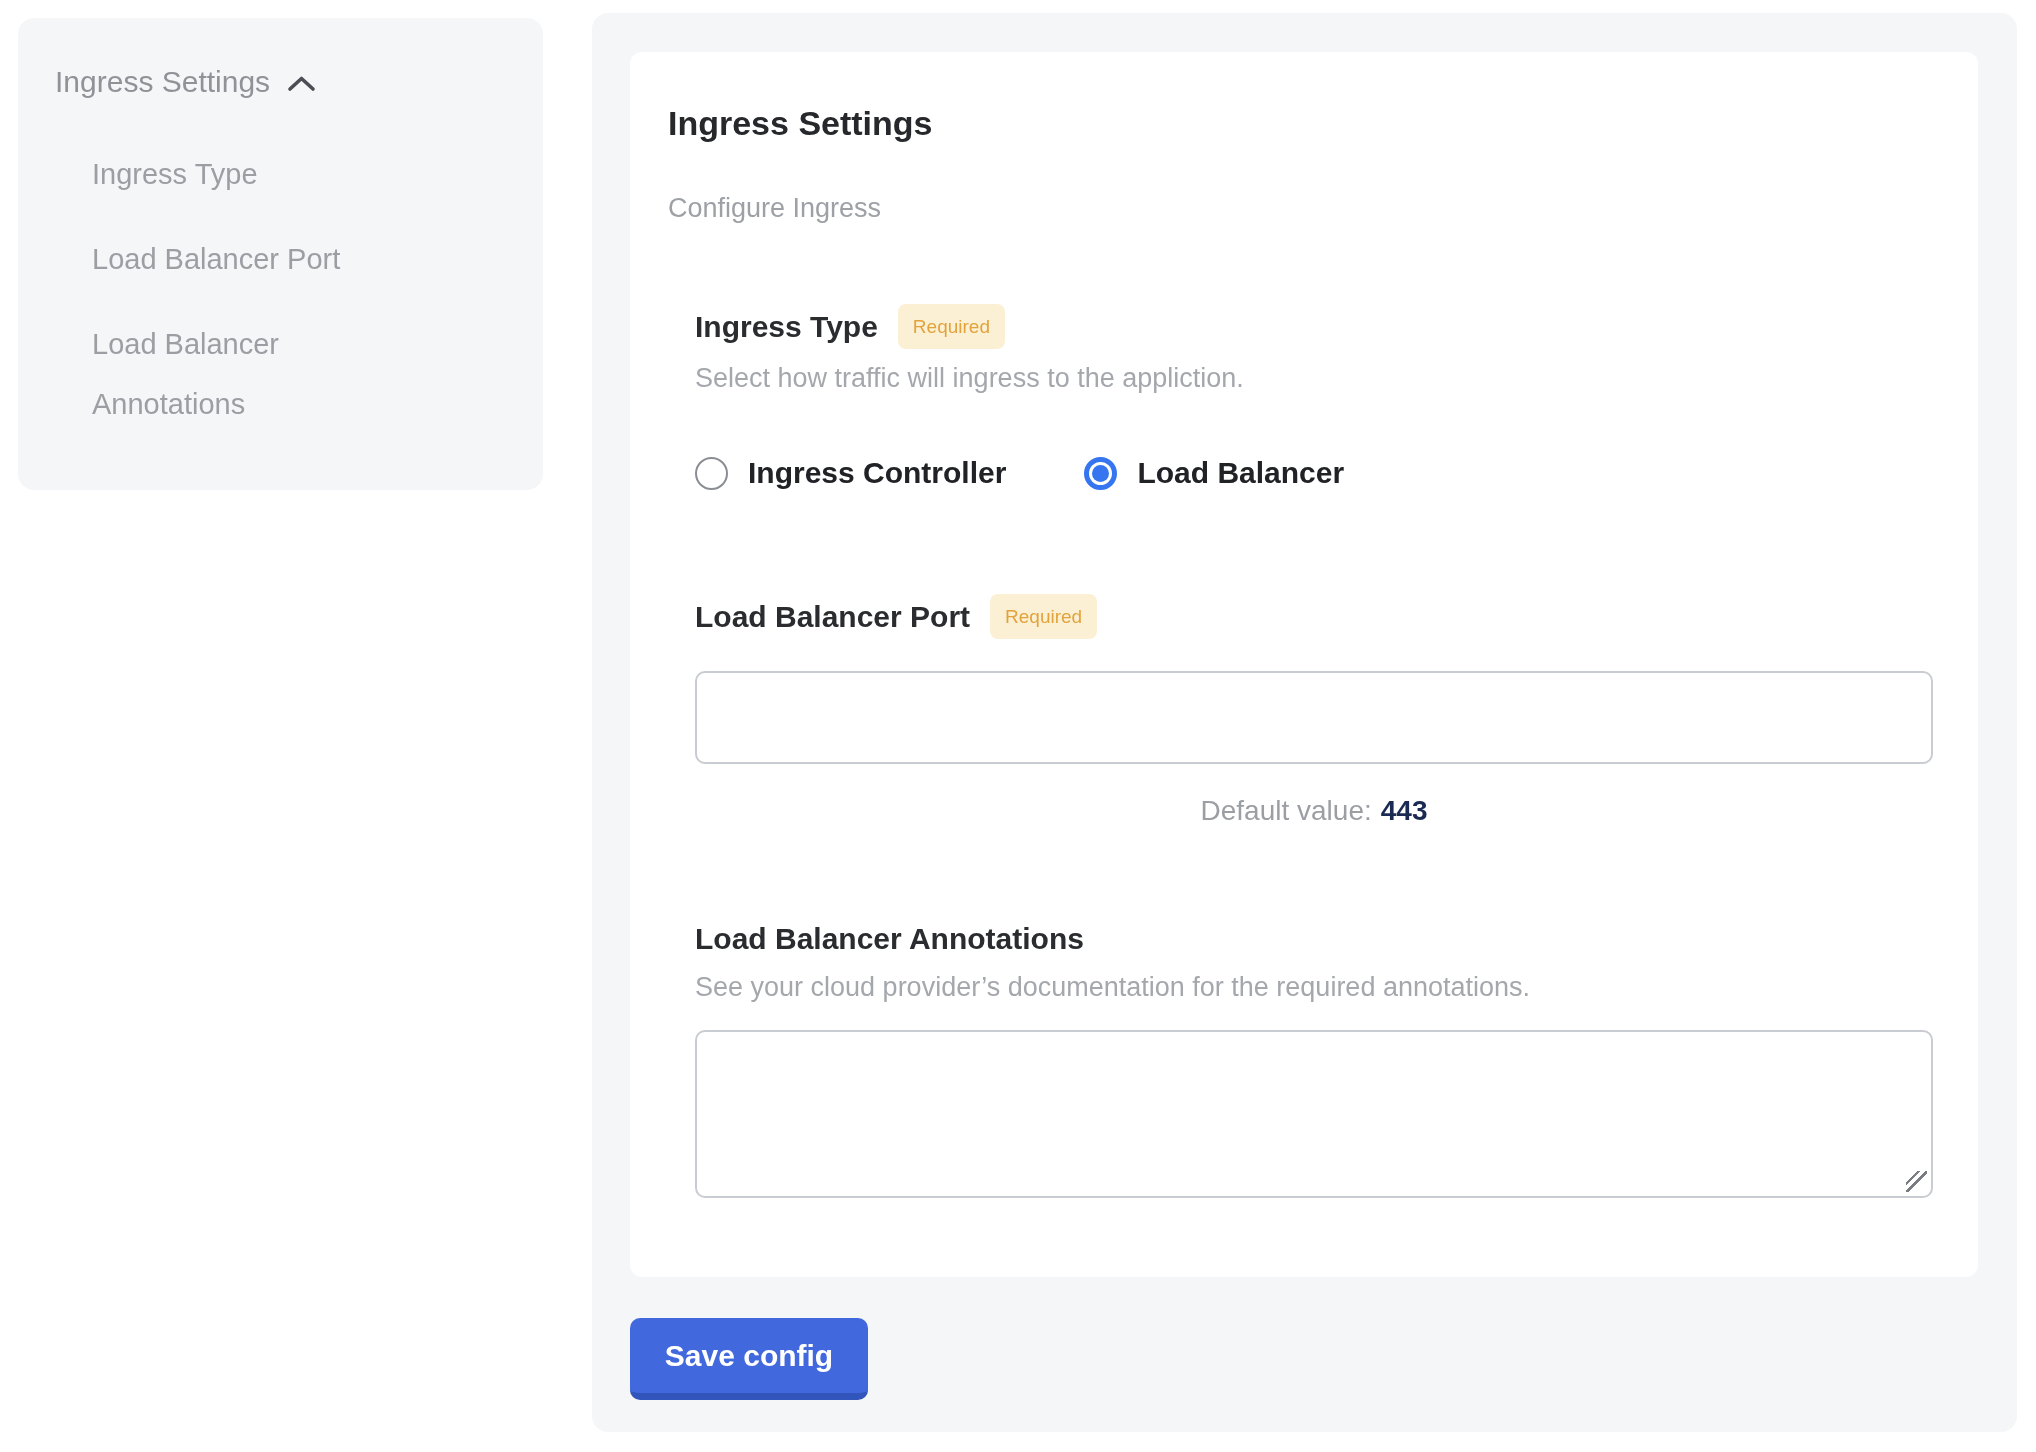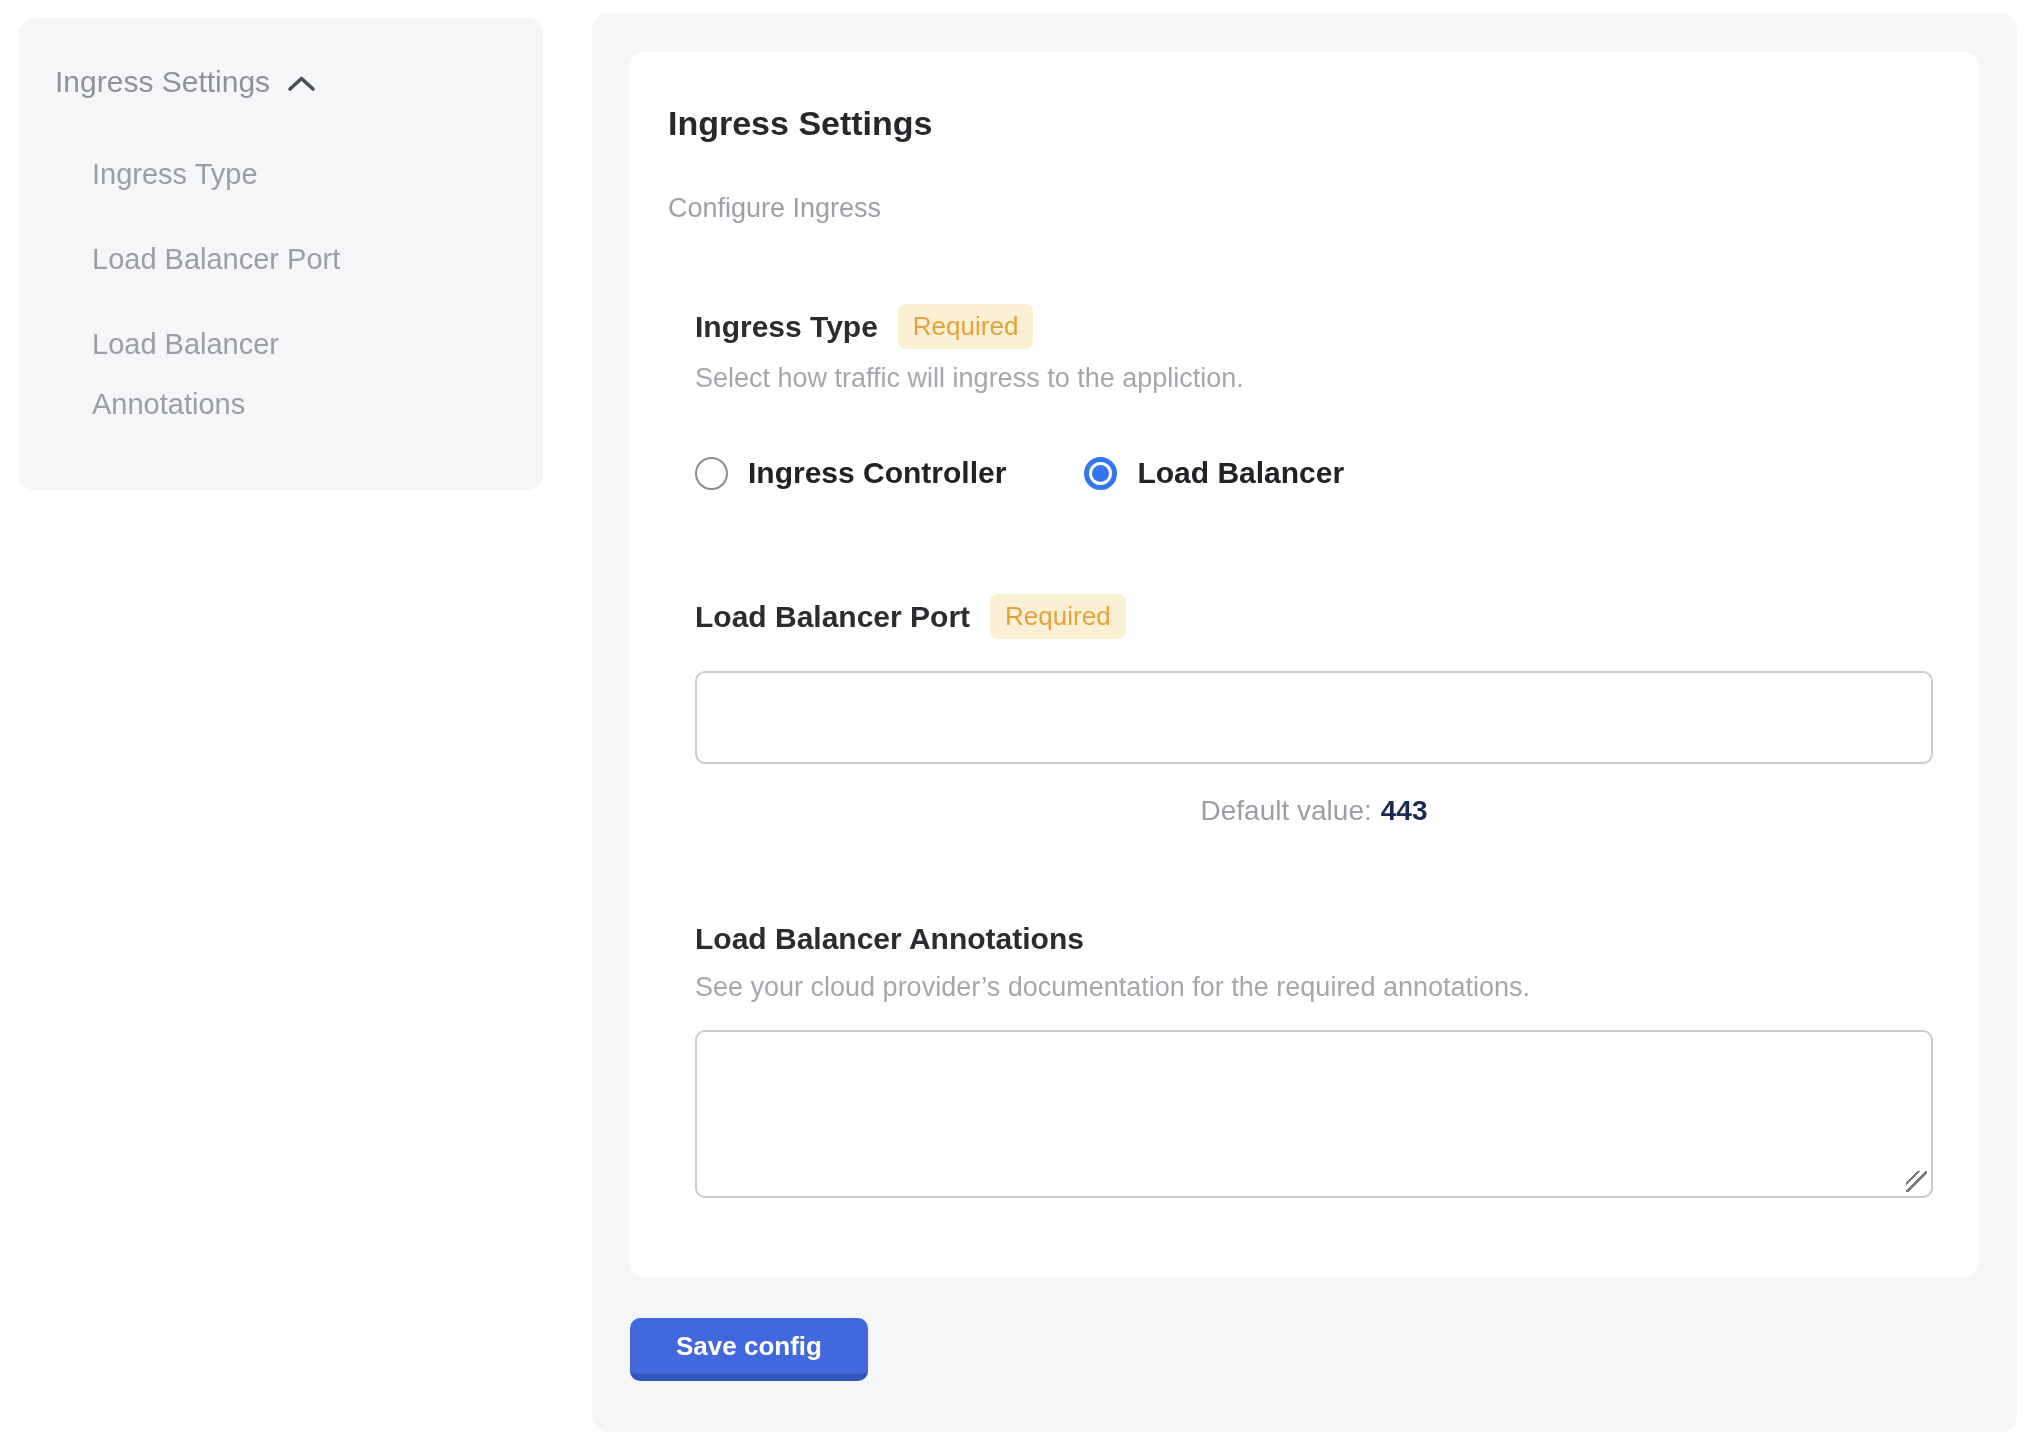--- a/index.html
+++ b/index.html
@@ -51,21 +51,21 @@
     margin:48px 0 0 0;font-size:27px;color:#9da0a5;line-height:32px;
   }
   .section{margin-left:27px;}
   .sec-ingress-type{margin-top:80px;}
   .sec-lb-port{margin-top:103px;}
   .sec-lb-annotations{margin-top:92px;}
   .field-label-row{display:flex;align-items:center;gap:20px;}
   .field-label{font-size:30px;font-weight:700;color:#2a2c2f;line-height:38px;}
   .badge{
     background:var(--badge-bg);color:var(--badge-text);
-    font-size:26px;line-height:27px;padding:9px 15px;border-radius:8px;
+    font-size:19px;line-height:27px;padding:9px 15px;border-radius:8px;
   }
   .field-desc{margin-top:13px;font-size:27px;color:#a4a7ac;line-height:33px;}
 
   
   .radio-row{display:flex;align-items:center;gap:78px;margin-top:60px;text-align:center;}
   .radio-group{display:flex;align-items:center;gap:20px;cursor:pointer;}
   .radio{
     width:33px;height:33px;border-radius:50%;border:2.5px solid #8a8e93;
     display:flex;align-items:center;justify-content:center;background:#fff;
     flex:0 0 auto;
@@ -98,23 +98,23 @@
     background:linear-gradient(135deg,
       transparent 0px, transparent 8px,
       #797d82 8px, #797d82 10.5px,
       transparent 10.5px, transparent 14px,
       #797d82 14px, #797d82 16.5px,
       transparent 16.5px);
   }
 
   
   .save-btn{
-    display:block;margin-top:41px;width:238px;height:63px;cursor:pointer;
+    display:block;margin-top:41px;width:238px;height:82px;cursor:pointer;
     background:var(--button-bg);border:none;border-bottom:7px solid var(--button-edge-bg);
-    border-radius:10px;color:#ffffff;font-family:inherit;font-size:26px;font-weight:700;
+    border-radius:10px;color:#ffffff;font-family:inherit;font-size:30px;font-weight:700;
   }
 </style>
 </head>
 <body>
 
 <nav class="sidebar">
   <div class="sidebar-header">
     <span>Ingress Settings</span>
     <span class="chev">
       <svg width="31" height="20" viewBox="0 0 31 20">

